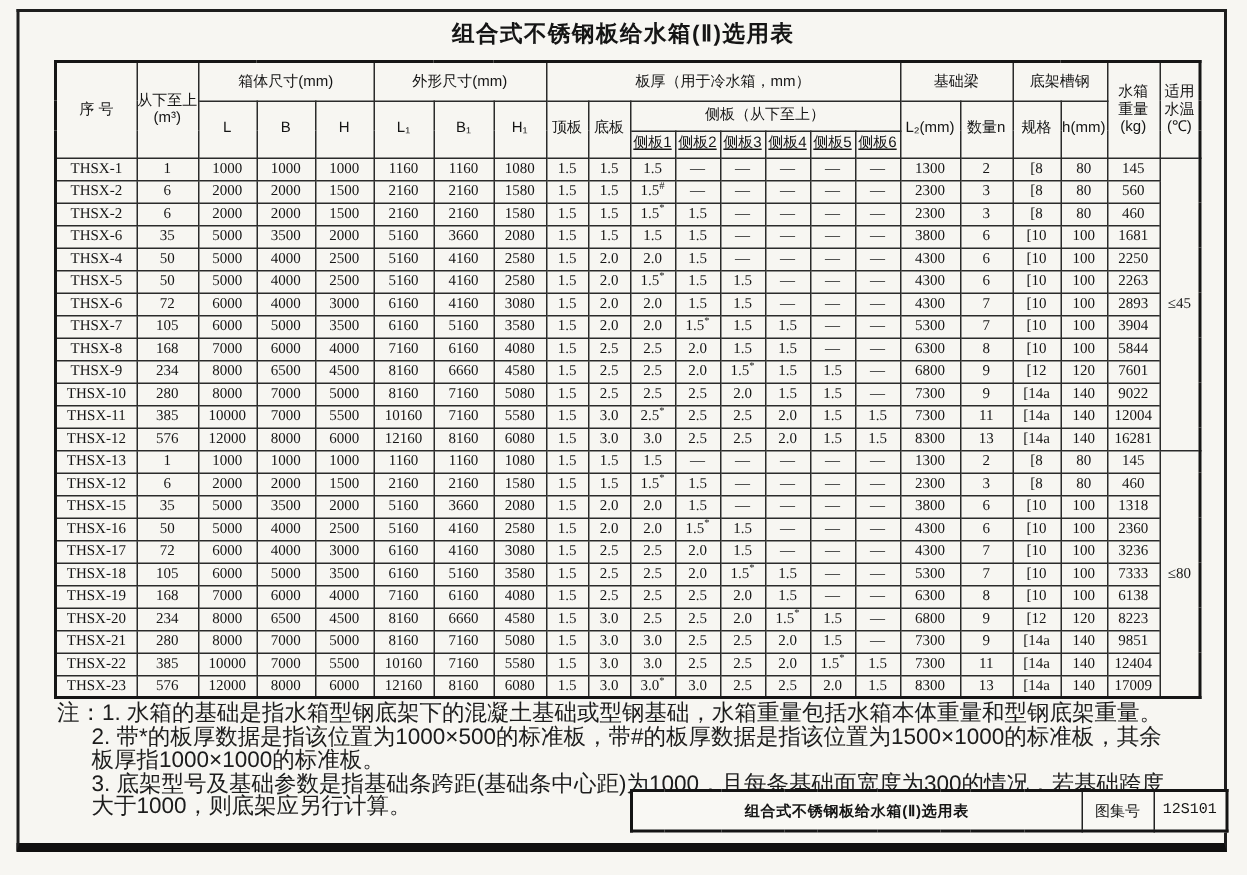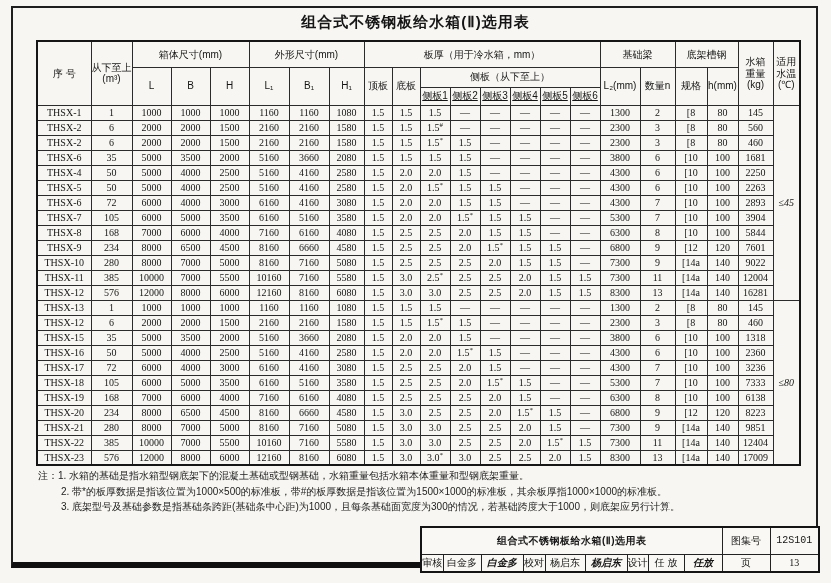--- a/index.html
+++ b/index.html
@@ -30,25 +30,25 @@
     text-align: center; vertical-align: middle;
     font-size: 10px; line-height: 1.12; padding: 0;
     font-weight: normal; overflow: hidden; white-space: nowrap;
   }
   table.sel td { font-family: "Liberation Serif", serif; }
   table.sel thead tr.r1 { height: 26px; }
   table.sel thead tr.r2 { height: 20px; }
   table.sel thead tr.r3 { height: 18px; }
   table.sel tbody tr { height: 15px; }
   table.sel sup { font-size: 7px; vertical-align: super; line-height: 0; }
-  td.temp { font-size: 10px; letter-spacing: 0; font-style: italic; }
+  td.temp { font-size: 10px; letter-spacing: 0; }
   .hdr-sm { font-size: 9.5px; text-decoration: underline; }
   .notes {
     position: absolute; left: 38px; top: 468px; width: 745px;
-    font-size: 10px; line-height: 15.5px; color: #1c1c1c;
+    font-size: 15px; line-height: 15.5px; color: #1c1c1c;
   }
   .notes .indent { padding-left: 23px; }
   table.tblock {
     position: absolute; left: 420px; top: 526px;
     border-collapse: collapse; table-layout: fixed;
     border: 2px solid #141414; background: #f9f8f4;
   }
   table.tblock td {
     border: 1px solid #222; text-align: center; vertical-align: middle;
     font-size: 10px; padding: 0; overflow: hidden; white-space: nowrap;
@@ -716,27 +716,14 @@
       <col style="width:38px">
     <col style="width:48px">
       <col style="width:49px">
   </colgroup>
   <tbody>
       <tr class="tb-r1">
     <td colspan="9" class="tb-title">组合式不锈钢板给水箱(Ⅱ)选用表</td>
     <td>图集号</td>
     <td class="tb-atlas-no">12S101</td>
   </tr>
-  <tr class="tb-r2">
-    <td>审核</td>
-    <td>白金多</td>
-    <td class="sig">白金多</td>
-    <td>校对</td>
-    <td>杨启东</td>
-    <td class="sig">杨启东</td>
-    <td>设计</td>
-    <td>任 放</td>
-    <td class="sig">任放</td>
-    <td>页</td>
-    <td class="tb-page-no">13</td>
-  </tr>
 </tbody>
   </table>
 
 </body></html>

